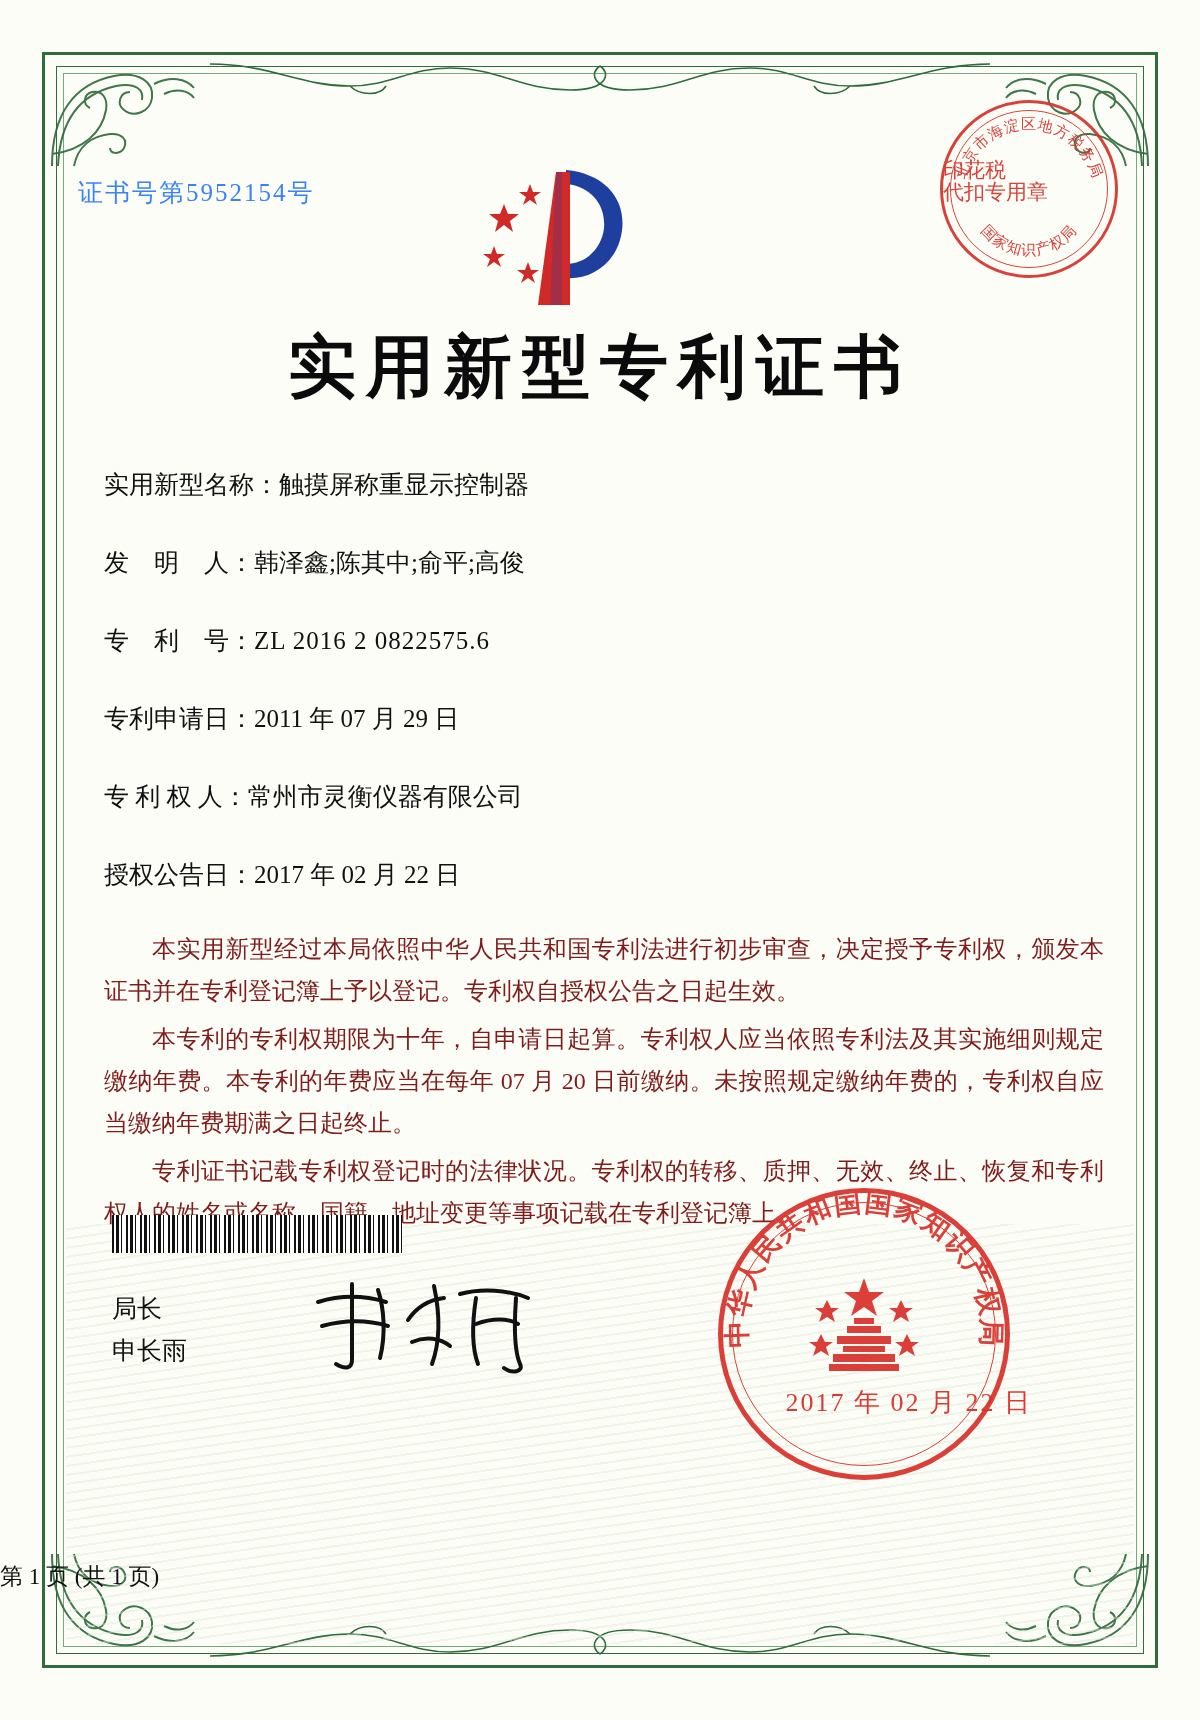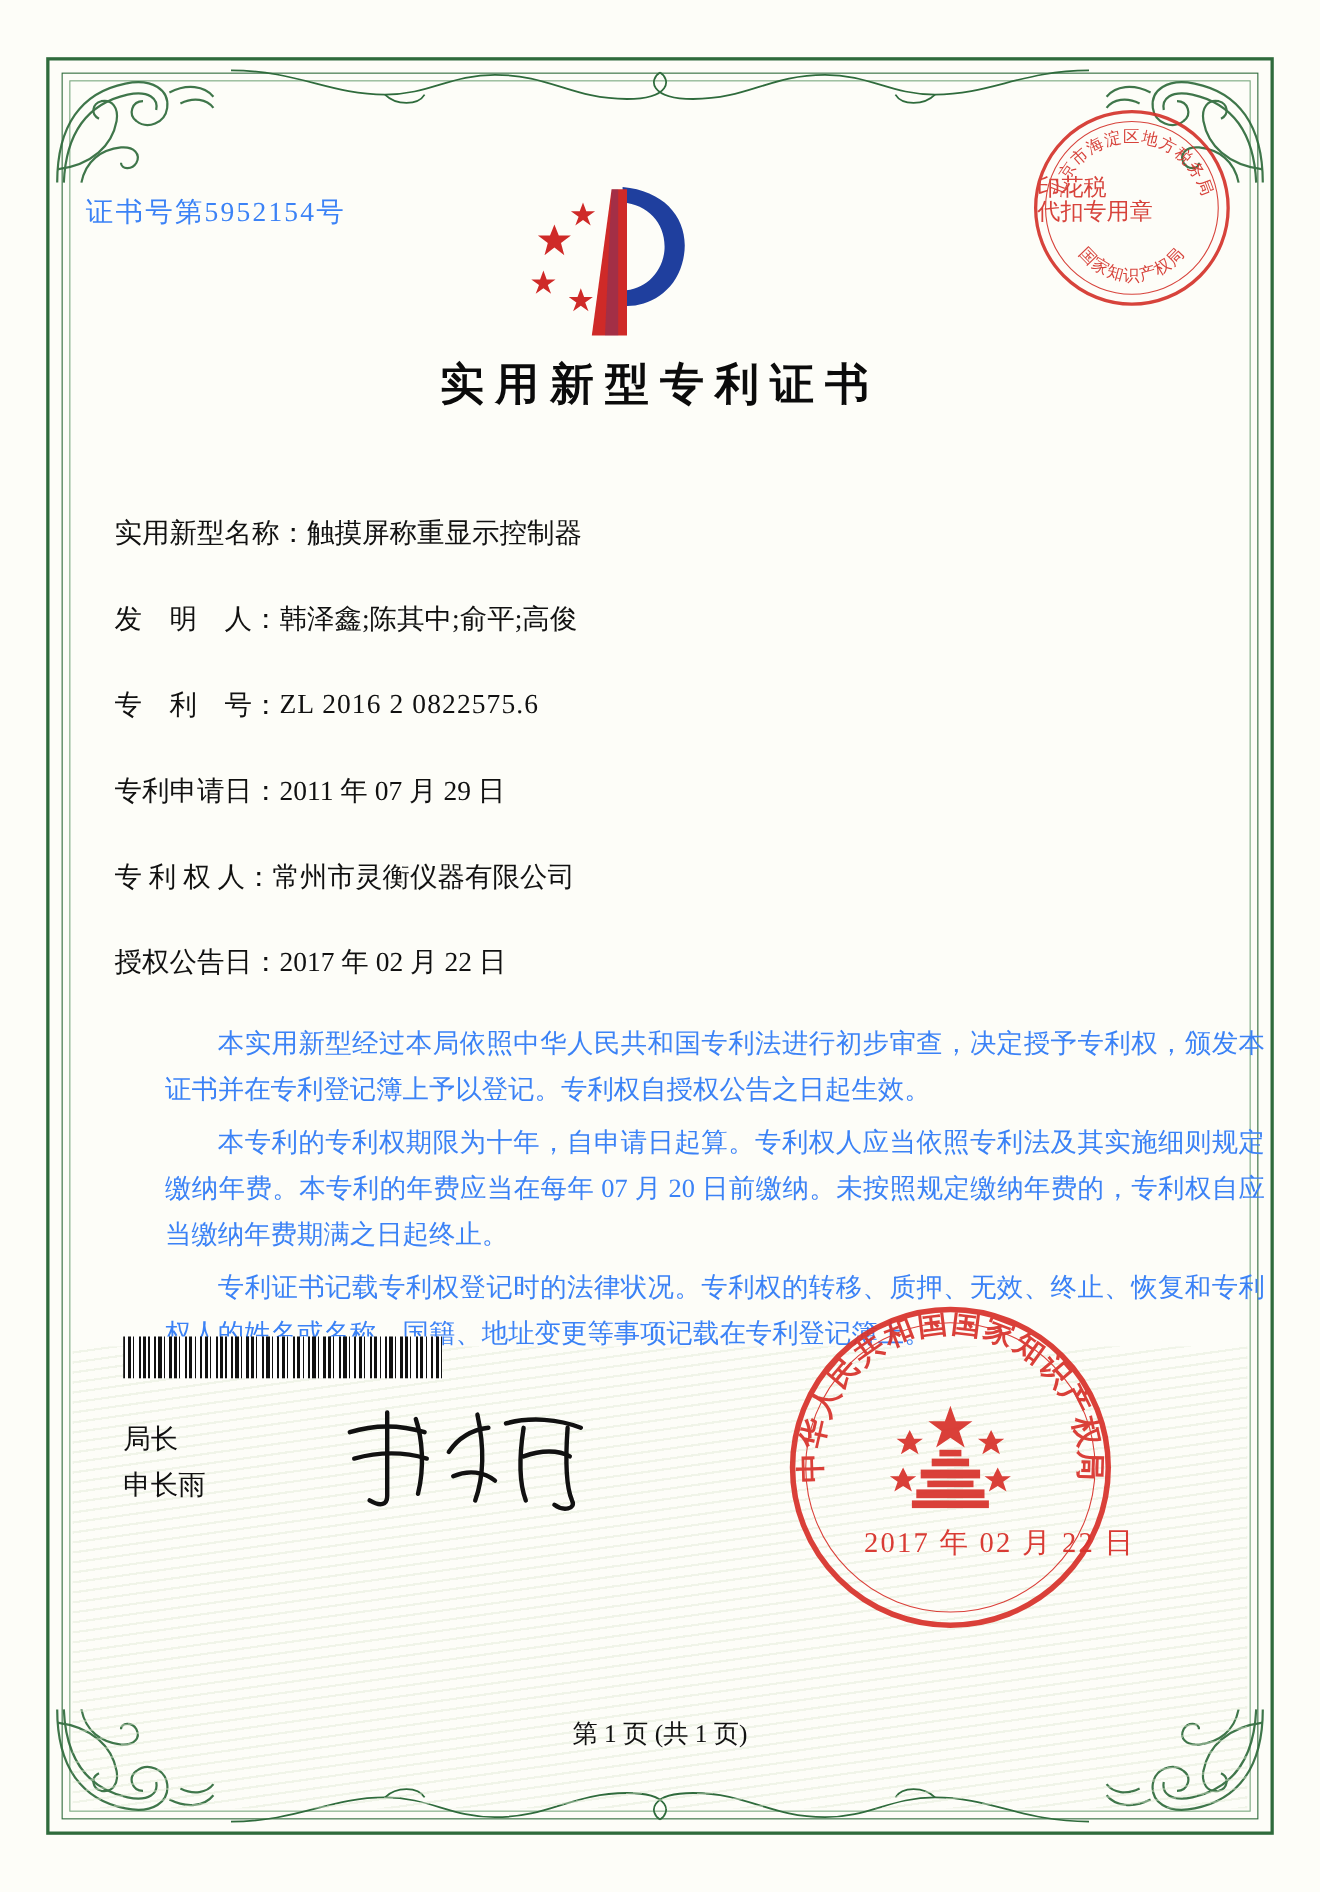--- a/index.html
+++ b/index.html
@@ -110,21 +110,21 @@
     position:absolute; left:0; top:0; width:100%; height:100%;
   }
   .stamp-tax .curve-text svg { width:100%; height:100%; }
   .stamp-tax .curve-text text { fill:#d4342c; font-size:15px; font-family:"Liberation Serif", serif; letter-spacing:1px;}
 
   .title {
     position: absolute;
     left: 0; right: 0;
     top: 322px;
     text-align: center;
-    font-size: 40px;
+    font-size: 68px;
     font-weight: bold;
     letter-spacing: 10px;
     color: #0b0b0b;
     font-family: "Liberation Serif", "DejaVu Serif", serif;
   }
 
   
   .fields {
     position: absolute;
     left: 104px;
@@ -148,23 +148,22 @@
   .field-row.wide .field-value { letter-spacing: 1px; }
 
   
   .paras {
     position: absolute;
     left: 104px;
     top: 928px;
     width: 1000px;
     font-size: 24px;
     line-height: 42px;
-    color: #3b82f6;
+    color: #7f1d1d;
     text-align: justify;
-    margin-left: 46px;
   }
   .paras p {
     margin: 0 0 6px 0;
     text-indent: 2em;
   }
 
   
   .barcode {
     position: absolute;
     left: 112px;
@@ -232,21 +231,21 @@
     color: #d8322b;
     letter-spacing: 2px;
     opacity: .95;
   }
 
   
   .footer {
     position: absolute;
     left: 0; right: 0;
     bottom: 128px;
-    text-align: center;
+    text-align: left;
     font-size: 23px;
     color: #111;
   }
 </style>
 </head>
 <body>
 
 <div class="page">
 
   <div class="border-outer"></div>

